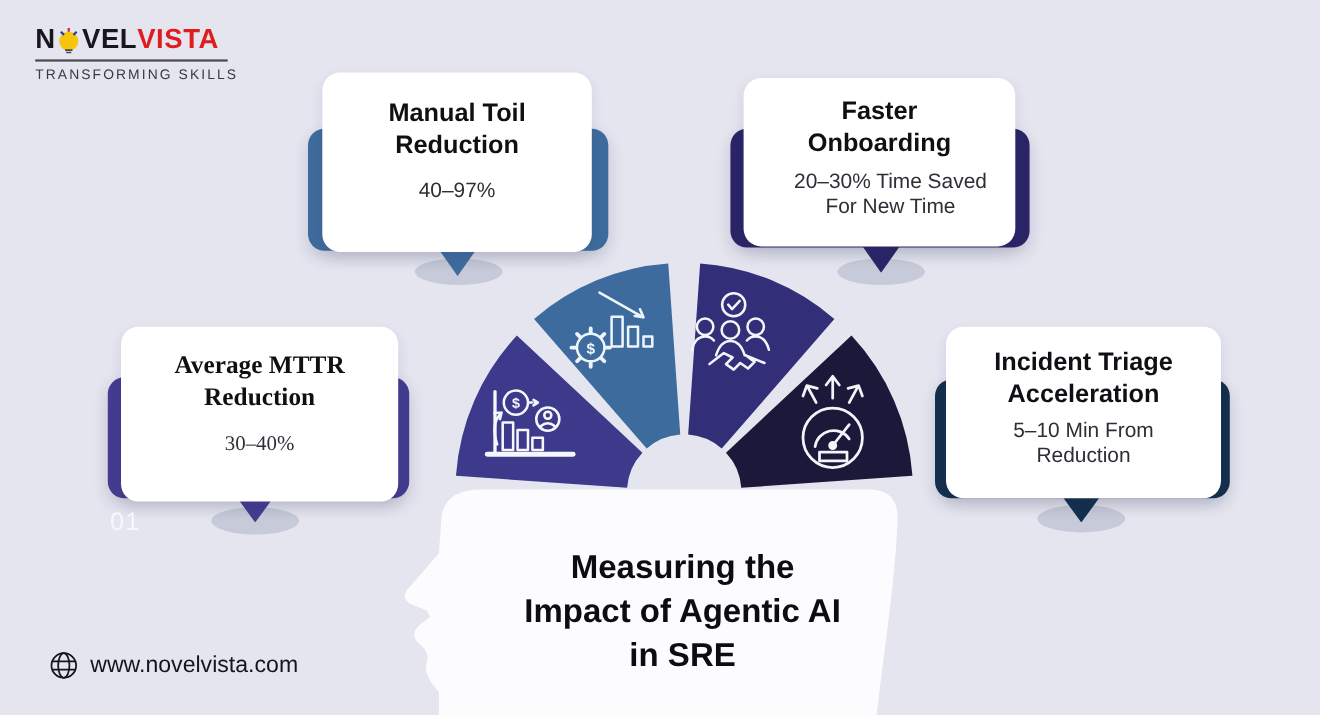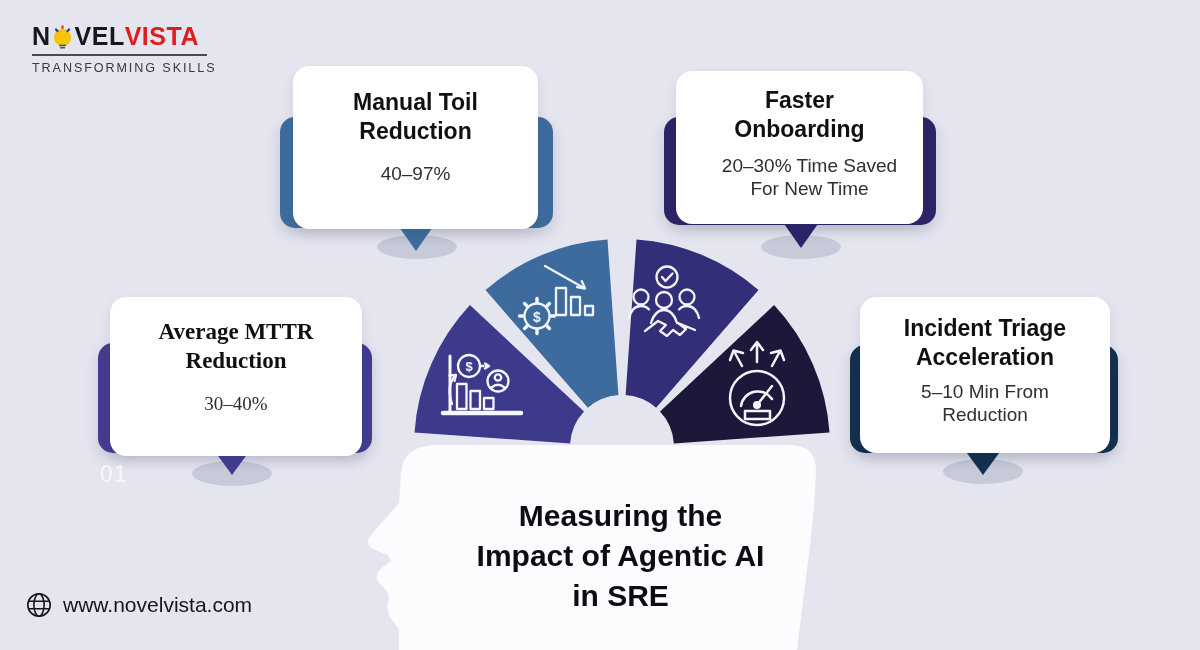--- a/index.html
+++ b/index.html
@@ -53,21 +53,21 @@
   .g4 .card-value{margin-top:8px;}
 
   .badge-01{position:absolute;left:100px;top:461px;font-size:23px;font-weight:400;letter-spacing:1px;color:rgba(255,255,255,.72);text-align:center;}
 
   
   .center-svg{position:absolute;left:0;top:0;width:1200px;height:650px;}
   .headline{position:absolute;left:413px;top:496px;width:415px;text-align:center;
             font-size:30px;line-height:40px;font-weight:800;color:#0c0c12;}
 
   
-  .footer{position:absolute;left:25px;top:591px;display:flex;align-items:center;gap:10px;}
+  .footer{position:absolute;left:44px;top:591px;display:flex;align-items:center;gap:10px;}
   .footer-globe{width:28px;height:28px;}
   .footer-url{font-size:21px;font-weight:500;color:#15151d;}
 </style>
 </head>
 <body>
 
 <div class="canvas">
 
   <div class="logo">
     <div class="logo-row">

